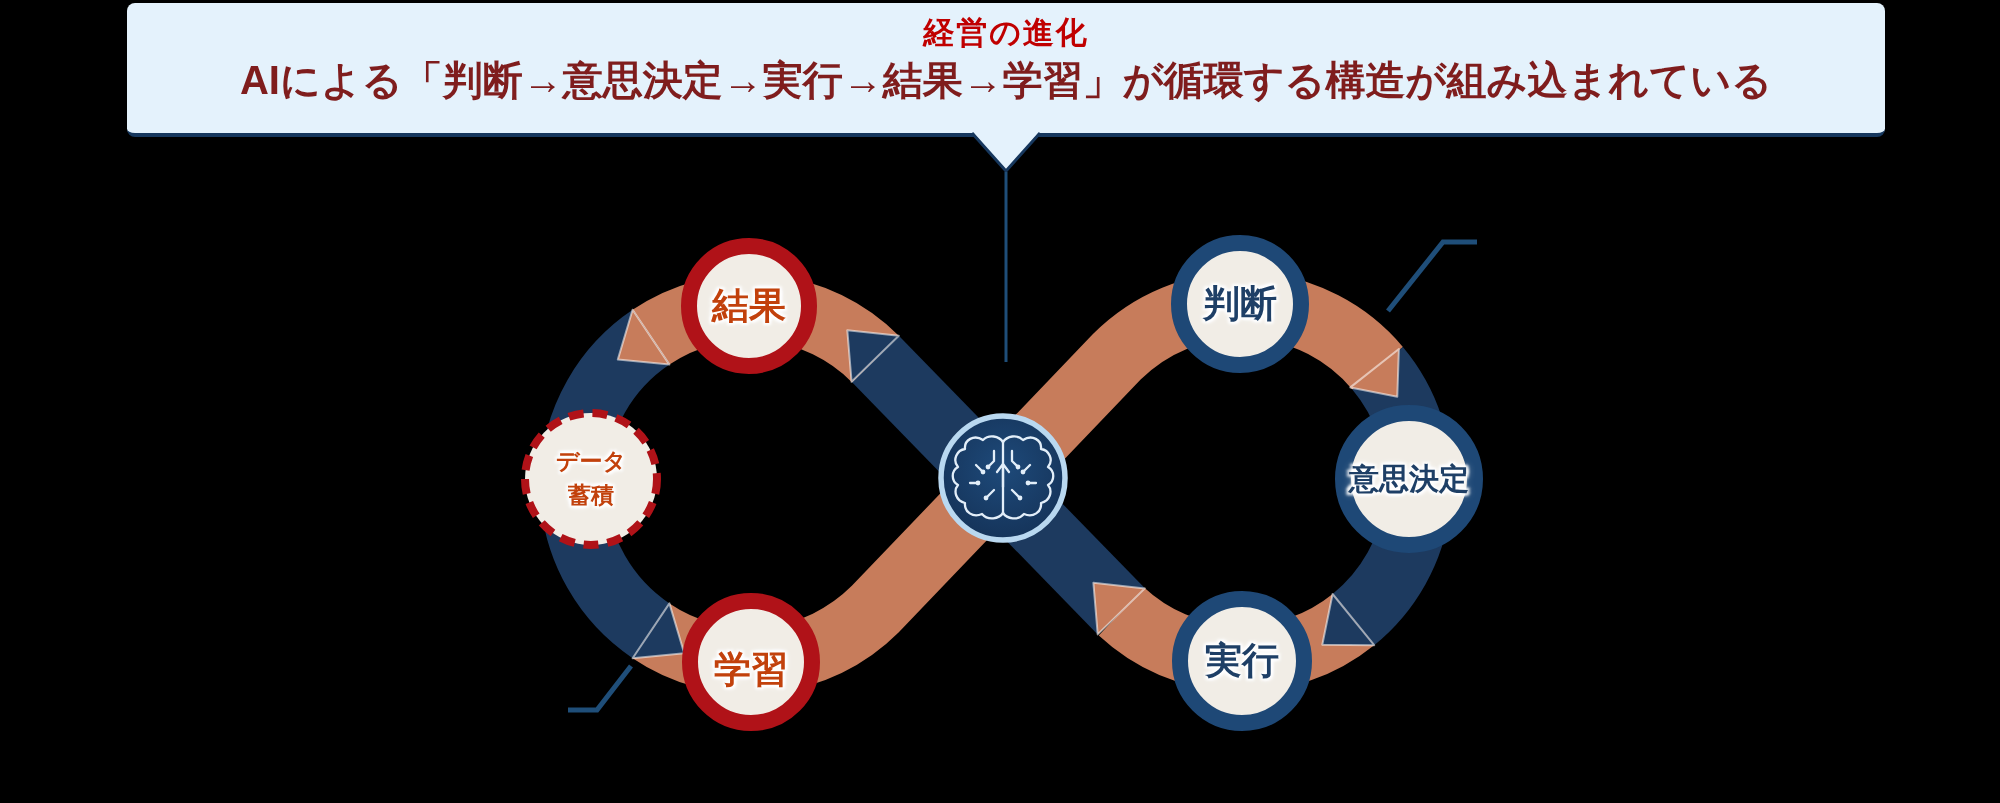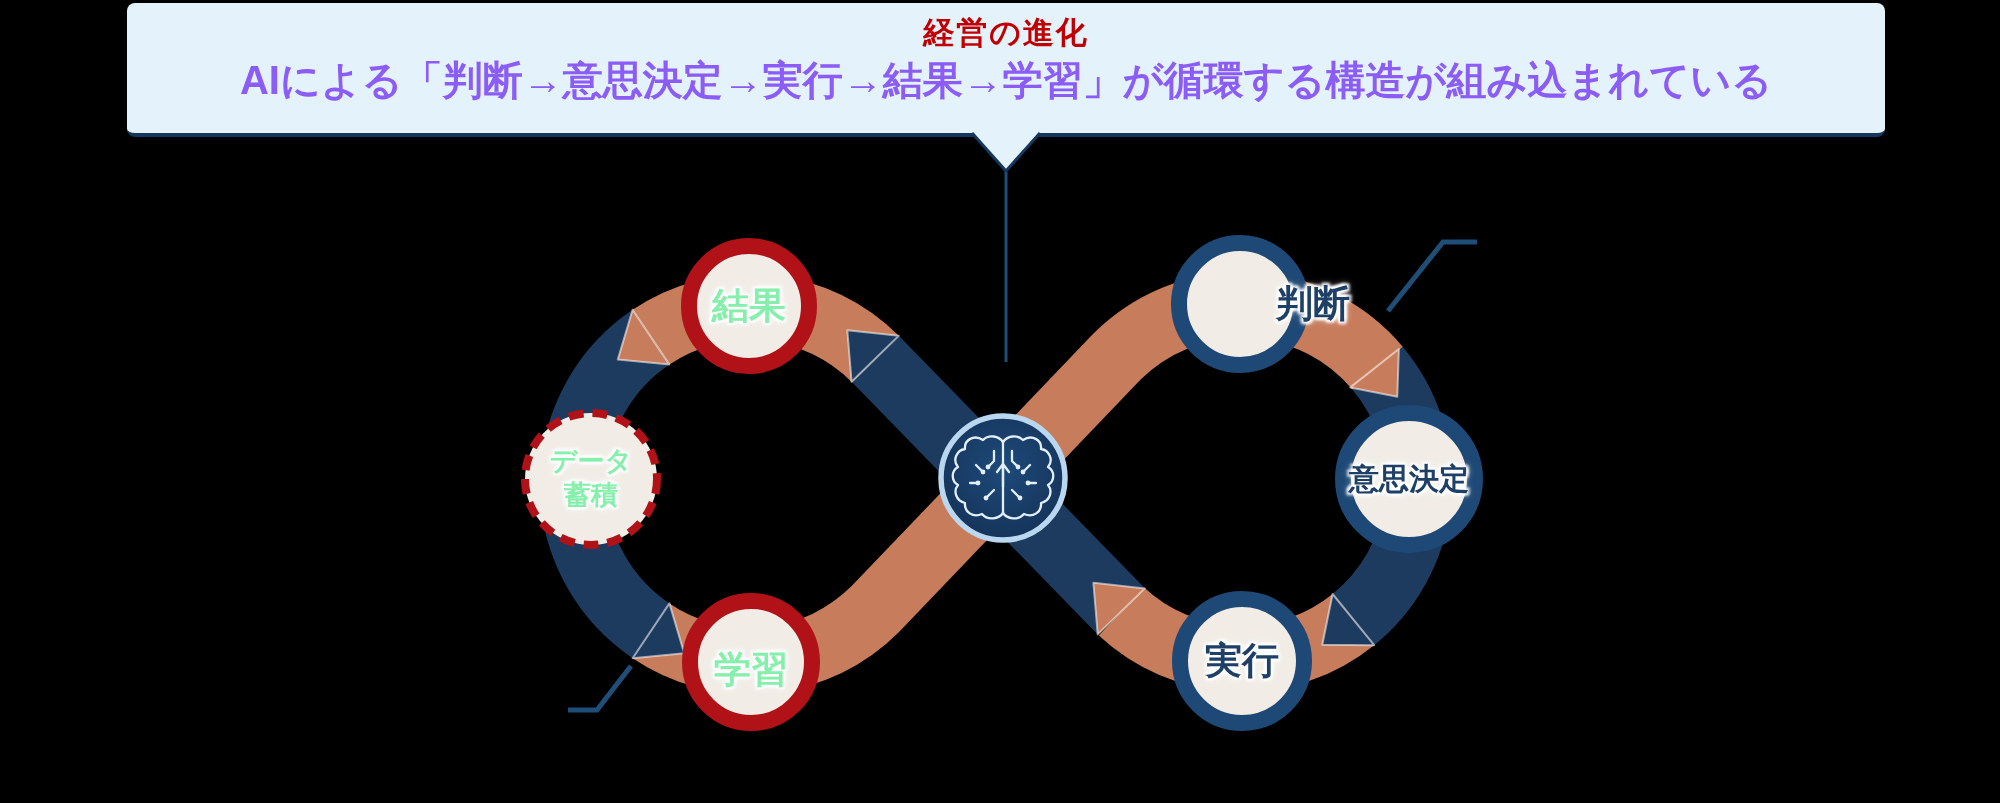--- a/index.html
+++ b/index.html
@@ -12,36 +12,36 @@
     position:absolute;left:127px;top:3px;width:1758px;height:130px;
     background:#E4F2FC;border-radius:8px;
     border-bottom:4px solid #16375D;
     text-align:center;box-sizing:content-box;z-index:2;
   }
   .banner-title{
     margin-top:12px;font-size:31px;font-weight:bold;color:#C00000;
     letter-spacing:2px;line-height:36px;
   }
   .banner-subtitle{
-    margin-top:5px;font-size:40px;font-weight:bold;color:#8b5cf6;
+    margin-top:5px;font-size:40px;font-weight:bold;color:#7f1d1d;
     letter-spacing:0px;line-height:48px;
   }
   
   .diagram-svg{position:absolute;left:0;top:0;z-index:3;pointer-events:none;}
   
   .node-label{
     position:absolute;width:220px;text-align:center;font-weight:bold;z-index:5;
     text-shadow:0 0 4px #fff,0 0 4px #fff,0 0 9px #fff,
       2px 2px 3px #fff,-2px -2px 3px #fff,2px -2px 3px #fff,-2px 2px 3px #fff;
   }
-  .label-red{color:#86efac;}
+  .label-red{color:#c2410c;}
   .label-navy{color:#1E3F66;}
   .fs36{font-size:37px;line-height:48px;}
   .fs40{font-size:30px;line-height:56px;white-space:nowrap;}
-  .fs26{font-size:27px;line-height:34px;}
+  .fs26{font-size:23px;line-height:34px;}
 </style>
 </head>
 <body>
 
 <div class="stage">
 
   <div class="banner">
     <div class="banner-title">経営の進化</div>
     <div class="banner-subtitle">AIによる「判断→意思決定→実行→結果→学習」が循環する構造が組み込まれている</div>
   </div>
@@ -125,19 +125,19 @@
 
   <div class="node-label label-red fs36" style="left:639px;top:282px;">結果</div>
 
   <div class="node-label label-red fs26" style="left:481px;top:444px;">
     <div>データ</div>
     <div>蓄積</div>
   </div>
 
   <div class="node-label label-red fs36" style="left:641px;top:646px;">学習</div>
 
-  <div class="node-label label-navy fs36" style="left:1130px;top:280px;text-align:right;">判断</div>
+  <div class="node-label label-navy fs36" style="left:1130px;top:280px;">判断</div>
 
   <div class="node-label label-navy fs40" style="left:1299px;top:451px;">意思決定</div>
 
   <div class="node-label label-navy fs36" style="left:1132px;top:637px;font-family:Liberation Serif, serif;">実行</div>
 
 </div>
 
 </body></html>

